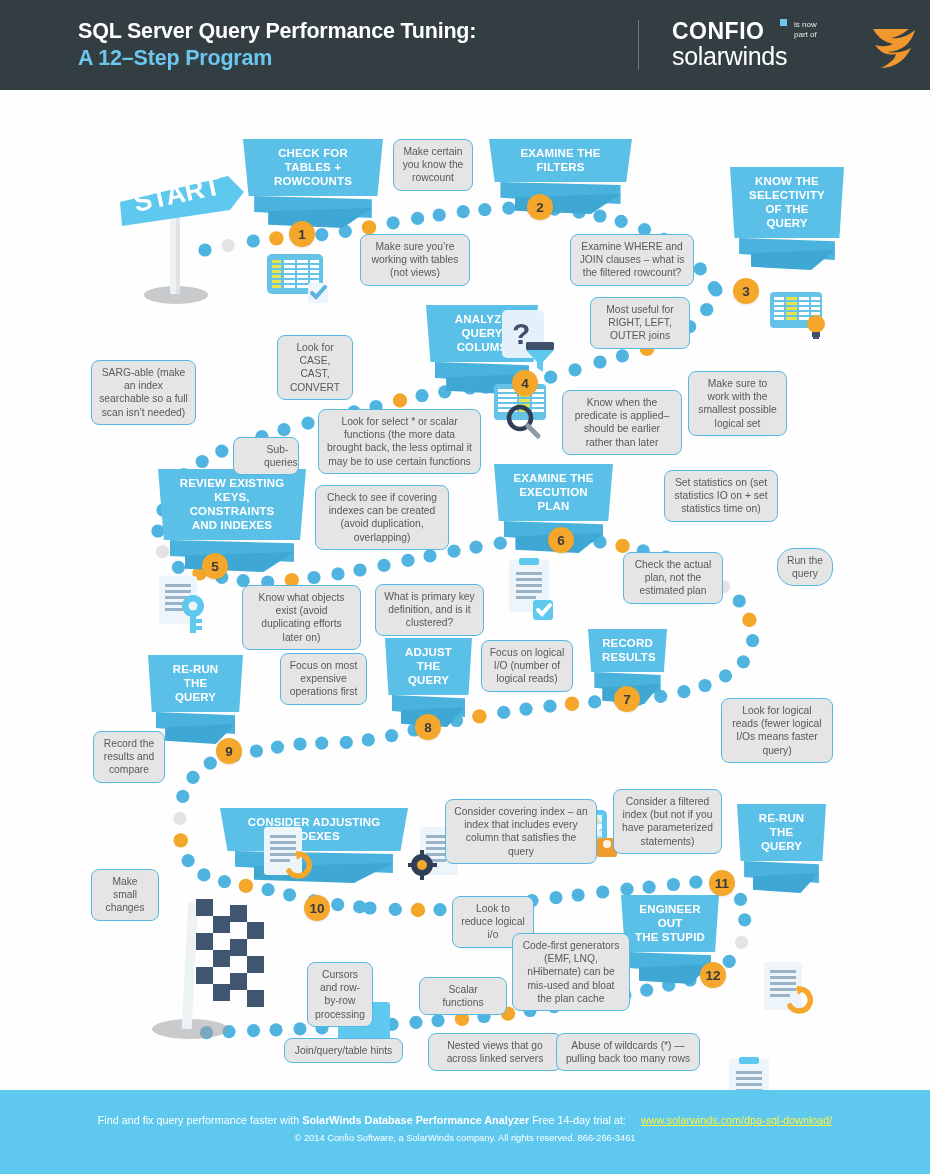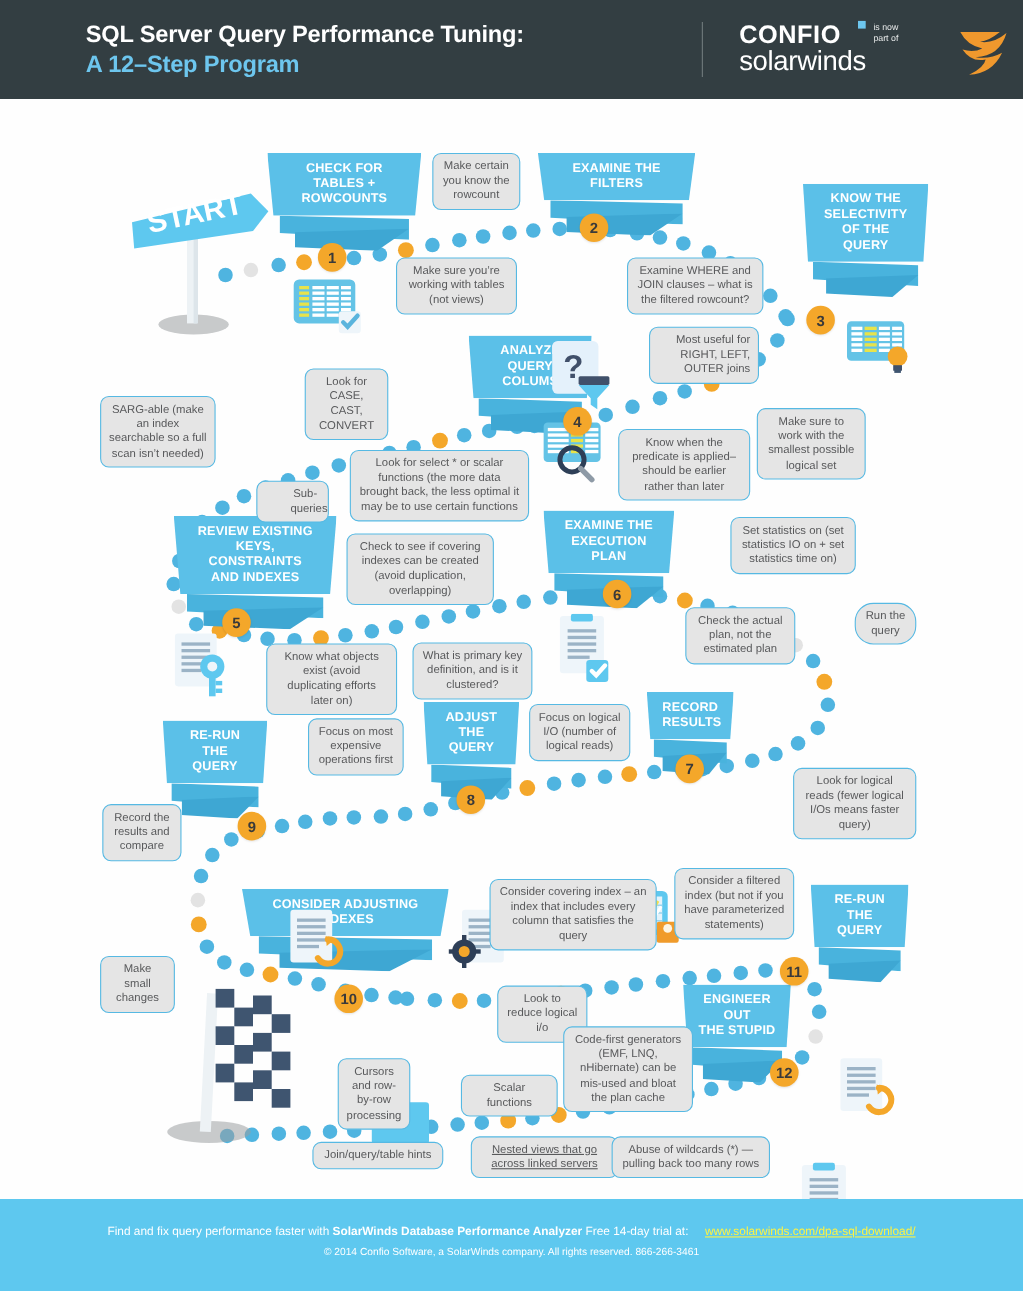--- a/index.html
+++ b/index.html
@@ -722,21 +722,21 @@
   <div class="step" style="left:614px; top:596px;">7</div>
   <div class="step" style="left:415px; top:624px;">8</div>
   <div class="step" style="left:216px; top:648px;">9</div>
   <div class="step" style="left:304px; top:805px;">10</div>
   <div class="step" style="left:709px; top:780px;">11</div>
   <div class="step" style="left:700px; top:872px;">12</div>
 
   <div class="callout" style="left:393px; top:49px;  width:80px;">Make certain you know the rowcount</div>
   <div class="callout" style="left:360px; top:144px; width:110px;">Make sure you’re working with tables (not views)</div>
   <div class="callout" style="left:570px; top:144px; width:124px;">Examine WHERE and JOIN clauses – what is the filtered rowcount?</div>
-  <div class="callout" style="left:590px; top:207px; width:100px;text-align:right;">Most useful for RIGHT, LEFT, OUTER joins</div>
+  <div class="callout" style="left:590px; top:207px; width:100px;">Most useful for RIGHT, LEFT, OUTER joins</div>
   <div class="callout" style="left:688px; top:281px; width:99px;">Make sure to work with the smallest possible logical set</div>
   <div class="callout" style="left:562px; top:300px; width:120px;">Know when the predicate is applied– should be earlier rather than later</div>
   <div class="callout" style="left:277px; top:245px; width:76px;">Look for CASE, CAST, CONVERT</div>
   <div class="callout" style="left:91px;  top:270px; width:105px;">SARG-able (make an index searchable so a full scan isn’t needed)</div>
   <div class="callout" style="left:233px; top:347px; width:66px;padding-left:30px;">Sub-queries</div>
   <div class="callout" style="left:318px; top:319px; width:163px;">Look for select * or scalar functions (the more data brought back, the less optimal it may be to use certain functions</div>
   <div class="callout" style="left:315px; top:395px; width:134px;">Check to see if covering indexes can be created (avoid duplication, overlapping)</div>
   <div class="callout" style="left:664px; top:380px; width:114px;">Set statistics on (set statistics IO on + set statistics time on)</div>
   <div class="callout" style="left:623px; top:462px; width:100px;">Check the actual plan, not the estimated plan</div>
   <div class="callout" style="left:777px; top:458px; width:56px;border-radius:17px;">Run the query</div>
@@ -747,20 +747,20 @@
   <div class="callout" style="left:280px; top:563px; width:87px;">Focus on most expensive operations first</div>
   <div class="callout" style="left:93px;  top:641px; width:72px;">Record the results and compare</div>
   <div class="callout" style="left:445px; top:709px; width:152px;">Consider covering index – an index that includes every column that satisfies the query</div>
   <div class="callout" style="left:613px; top:699px; width:109px;">Consider a filtered index (but not if you have parameterized statements)</div>
   <div class="callout" style="left:91px;  top:779px; width:68px;">Make small changes</div>
   <div class="callout" style="left:452px; top:806px; width:82px;">Look to reduce logical i/o</div>
   <div class="callout" style="left:512px; top:843px; width:118px;">Code-first generators (EMF, LNQ, nHibernate) can be mis-used and bloat the plan cache</div>
   <div class="callout" style="left:307px; top:872px; width:66px;">Cursors and row-by-row processing</div>
   <div class="callout" style="left:419px; top:887px; width:88px;">Scalar functions</div>
   <div class="callout" style="left:284px; top:948px; width:119px;">Join/query/table hints</div>
-  <div class="callout" style="left:428px; top:943px; width:134px;text-decoration:underline;">Nested views that go across linked servers</div>
+  <div class="callout" style="left:428px; top:943px; width:134px;">Nested views that go across linked servers</div>
   <div class="callout" style="left:556px; top:943px; width:144px;">Abuse of wildcards (*) — pulling back too many rows</div>
 </div>
 
 <div id="footer">
   <div class="f-line1"><span>Find and fix query performance faster with </span><b>SolarWinds Database Performance Analyzer</b><span> Free 14-day trial at: </span><a class="f-link" href="#">www.solarwinds.com/dpa-sql-download/</a></div>
   <div class="f-line2">© 2014 Confio Software, a SolarWinds company. All rights reserved.  866-266-3461</div>
 </div>
 
 </body></html>

